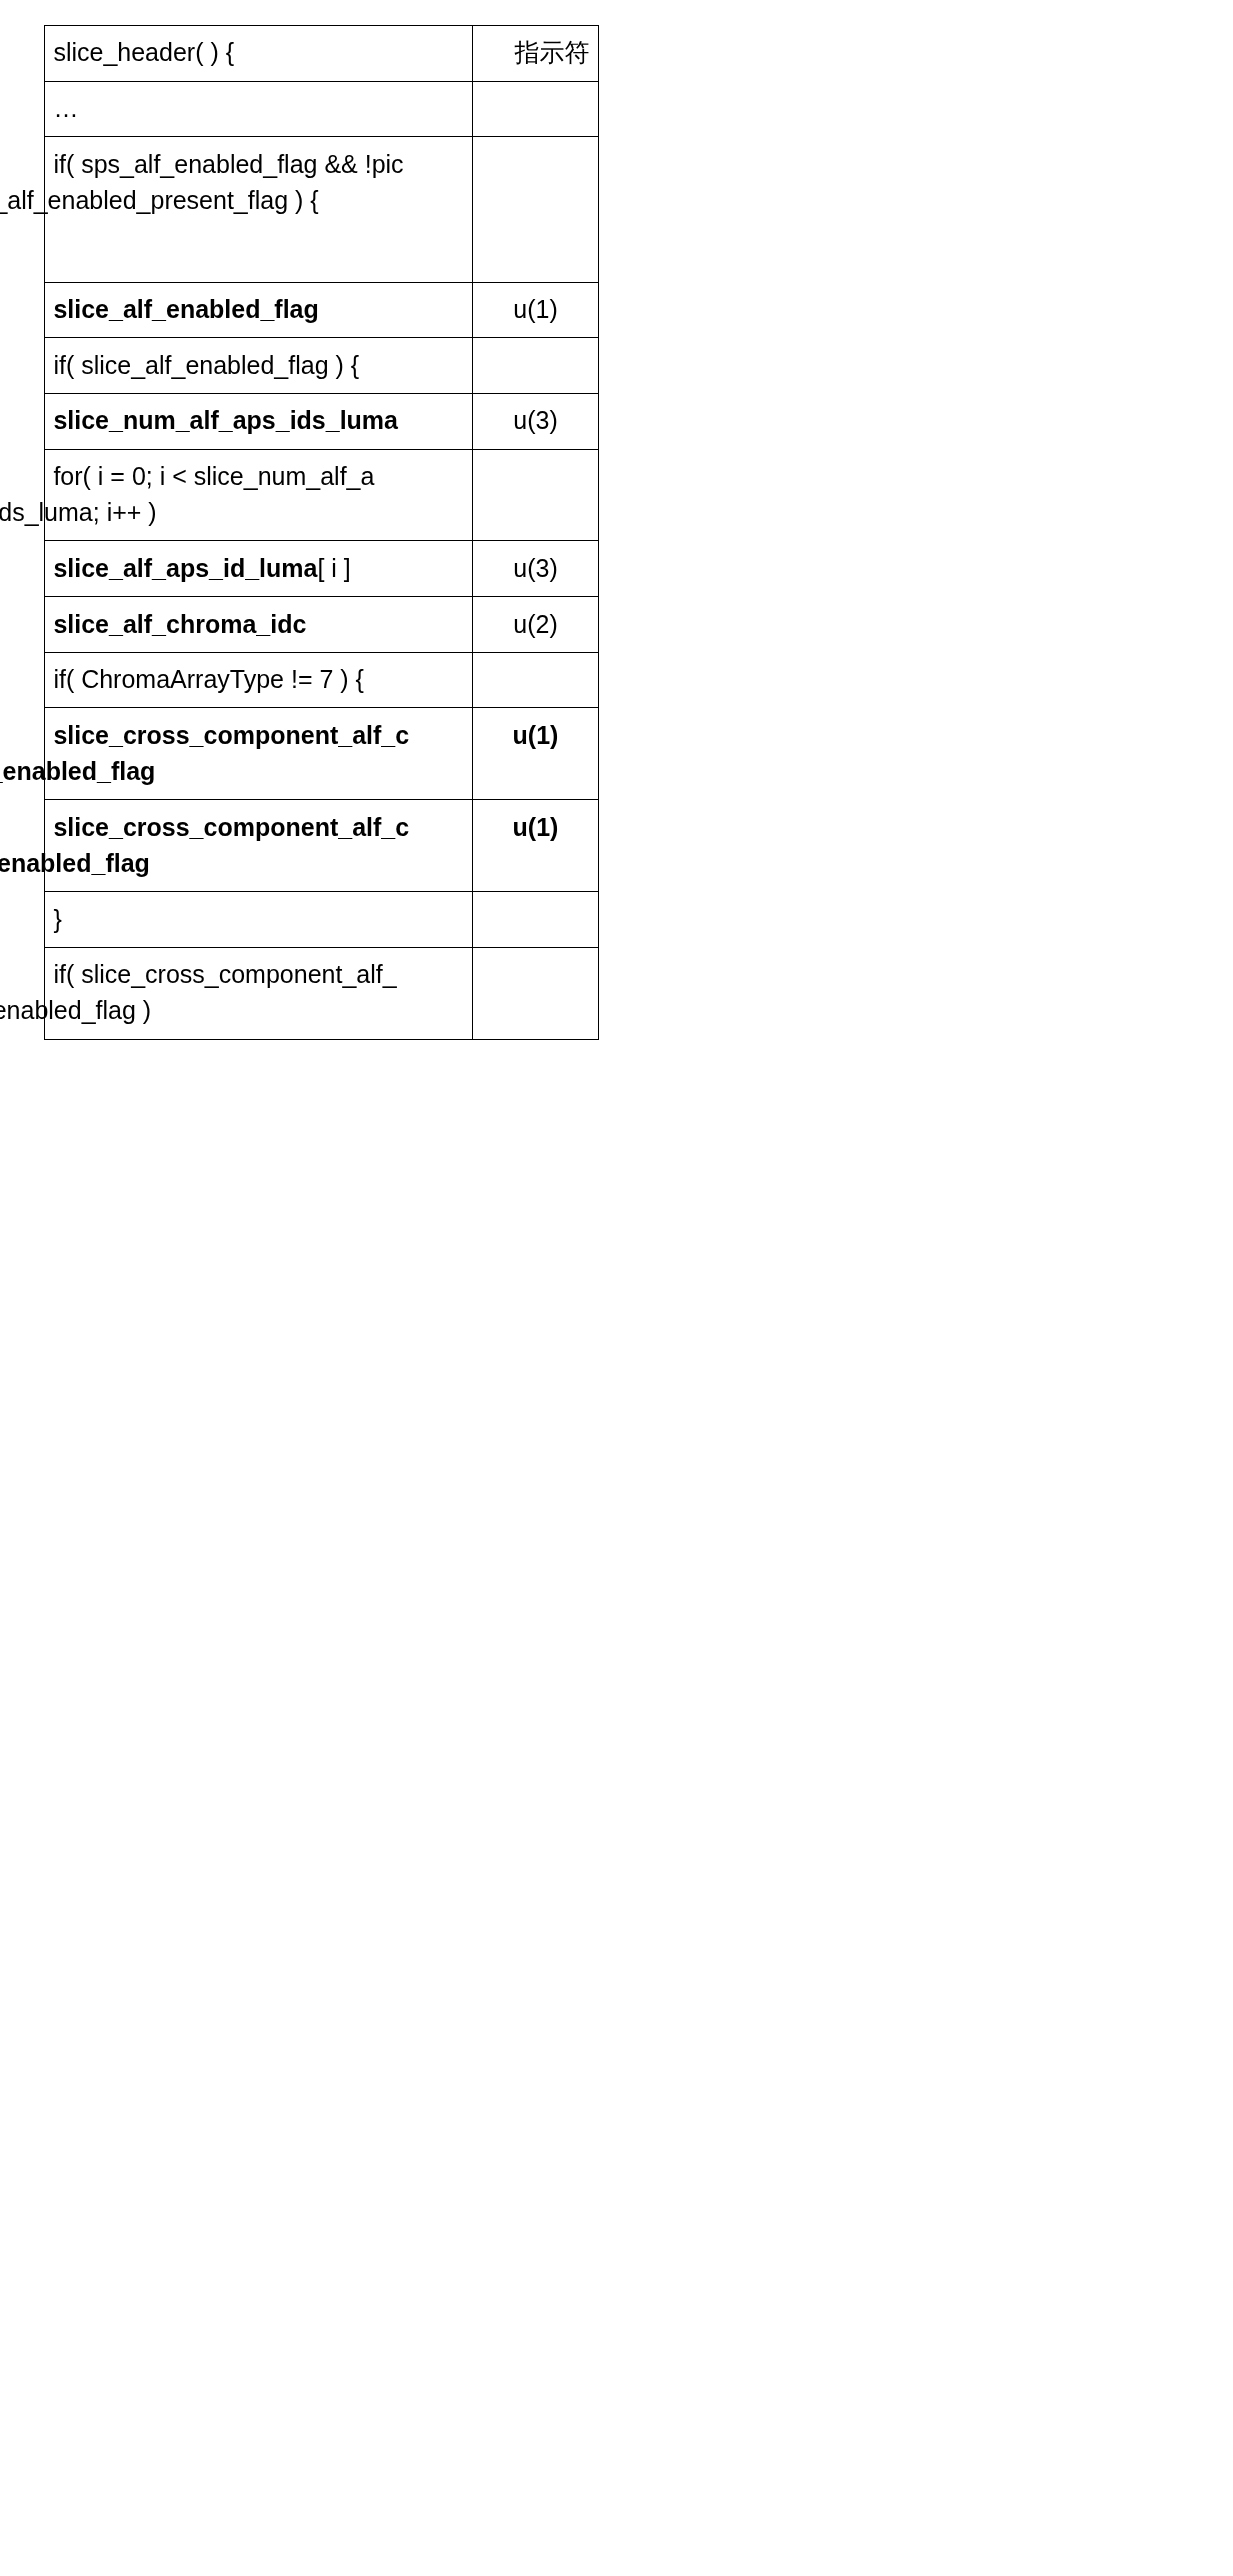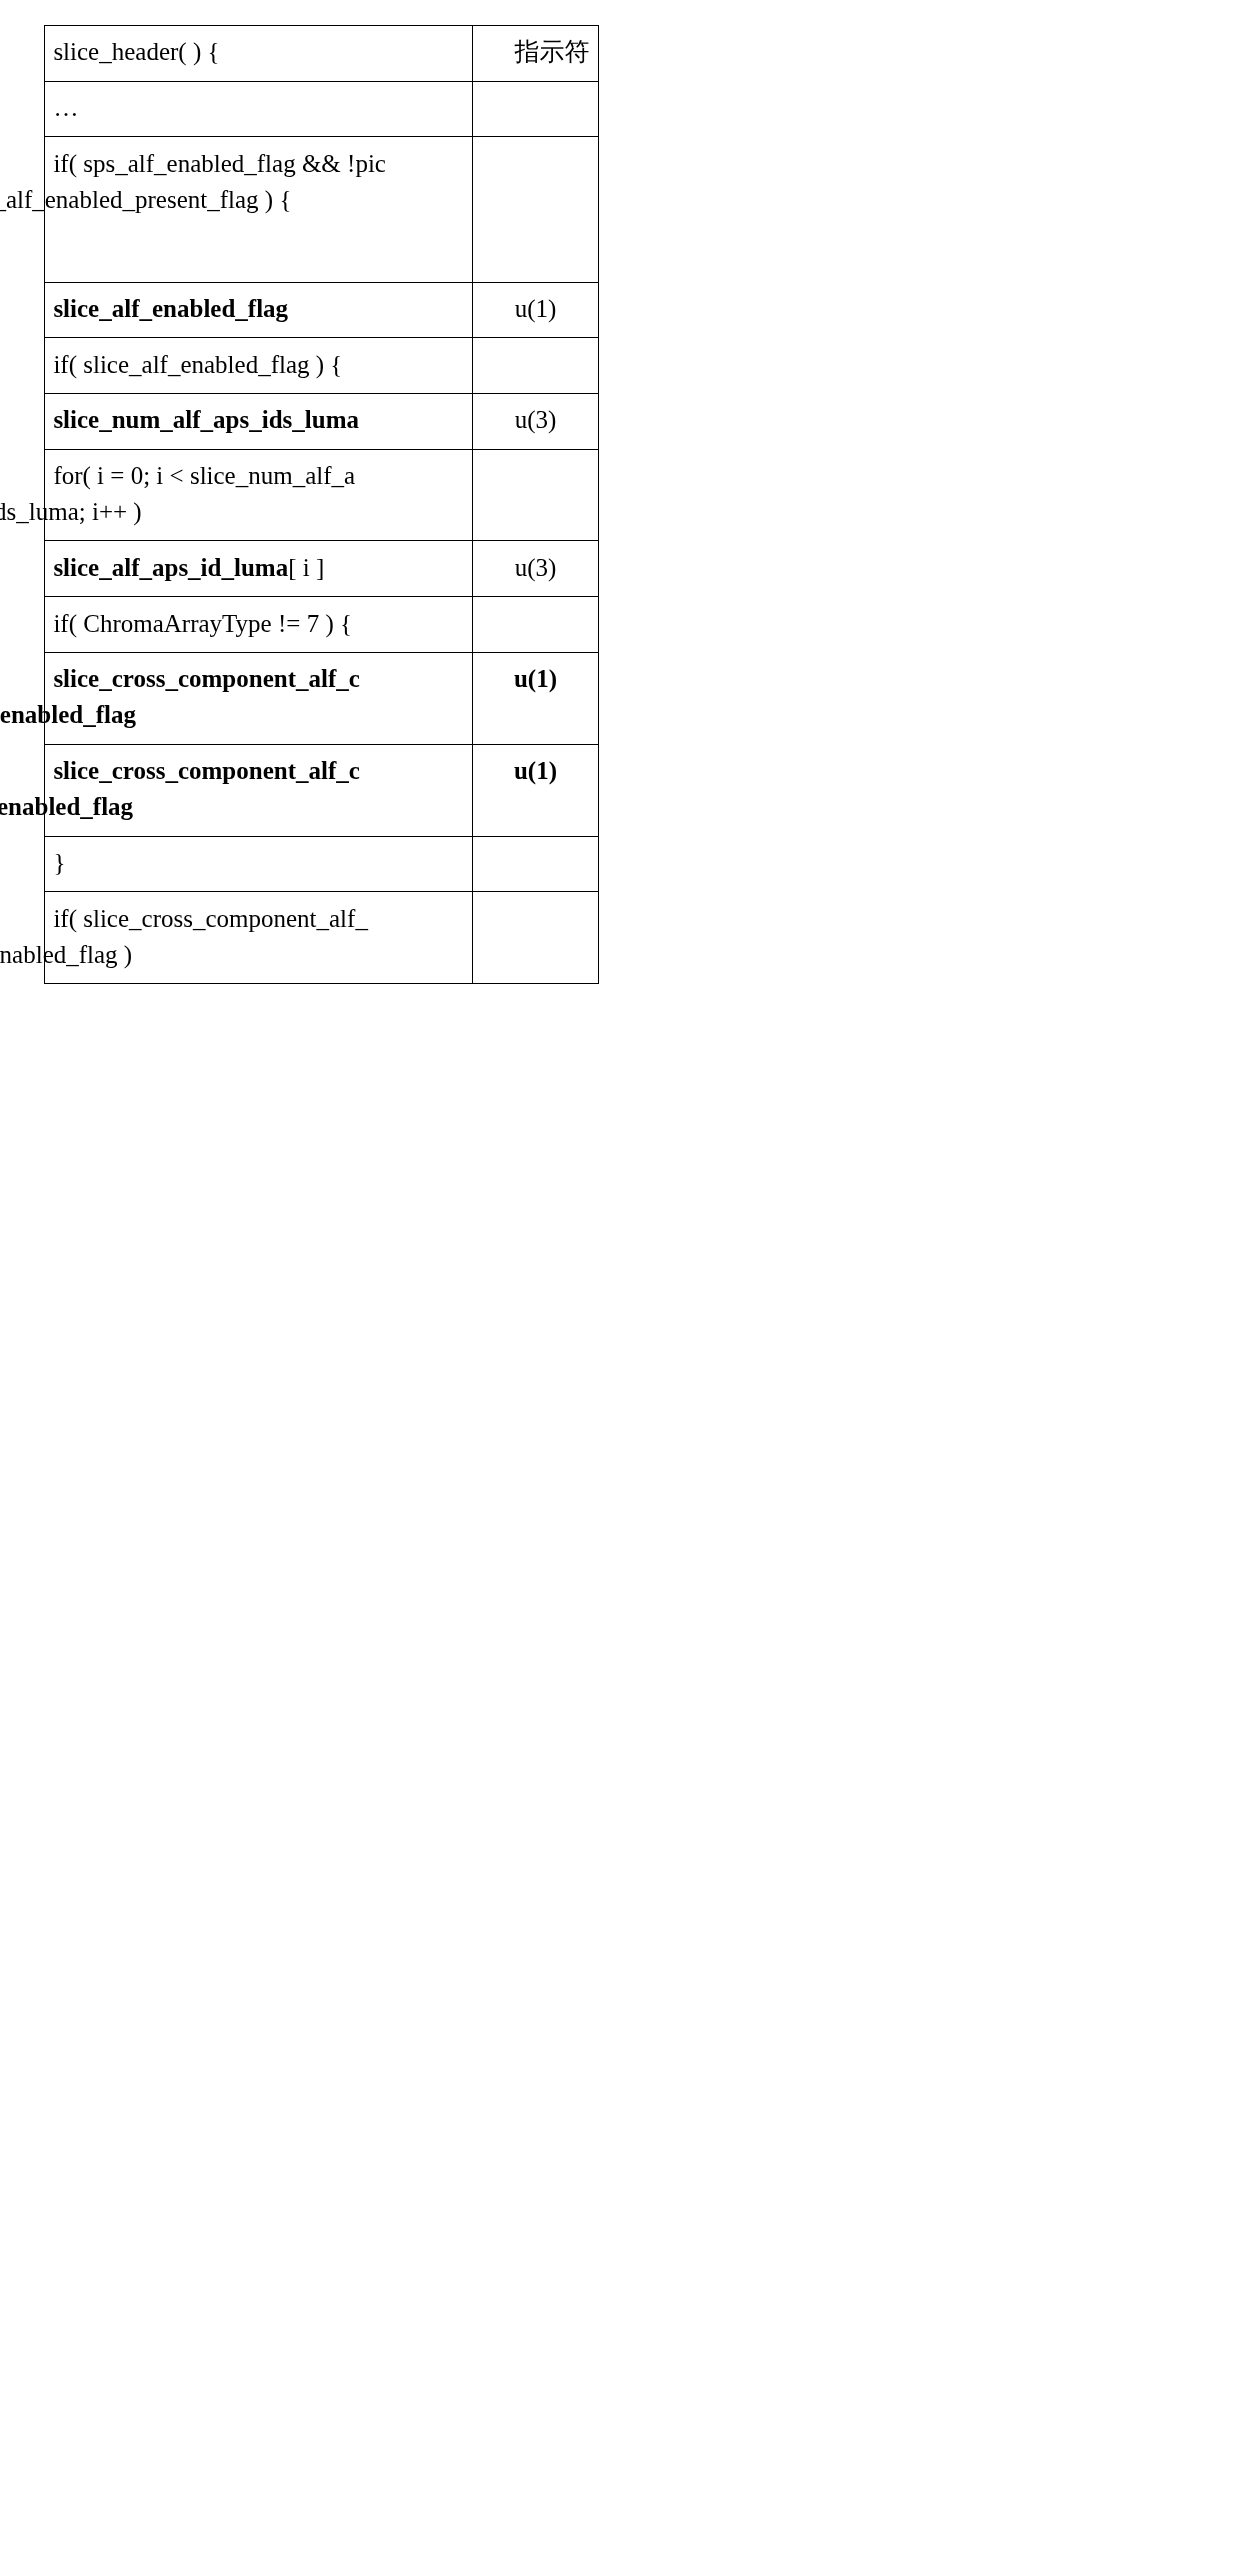--- a/index.html
+++ b/index.html
@@ -29,21 +29,21 @@
     width: 553px;
     border-collapse: collapse;
     table-layout: fixed;
   }
   .syntax-table td {
     border: 1.7px solid #000000;
     vertical-align: top;
     padding: 8.4px 8.4px 10px 8.4px;
     font-size: 25px;
     line-height: 1.45;
-    font-family: Liberation Serif, serif;
+    font-family: Liberation Sans, sans-serif;
   }
   .col-syntax { width: 428px; }
   .col-desc   { width: 126px; }
 
   .desc-cell {
     text-align: center;
     white-space: nowrap;
     margin-left: 25px;
   }
   .bold { font-weight: bold; }
@@ -134,20 +134,24 @@
         </td>
         <td class="desc-cell"></td>
       </tr>
 
       <tr>
         <td class="ind3"><span class="mono-name">slice_alf_aps_id_luma</span><span>[ i ]</span></td>
         <td class="desc-cell">u(3)</td>
       </tr>
 
 
+      <tr>
+        <td class="ind3 bold">slice_alf_chroma_idc</td>
+        <td class="desc-cell">u(2)</td>
+      </tr>
 
 
 
       <tr>
         <td class="ind2">if( ChromaArrayType != 7 ) {</td>
         <td class="desc-cell"></td>
       </tr>
 
       <tr>
         <td class="ind4 bold">

